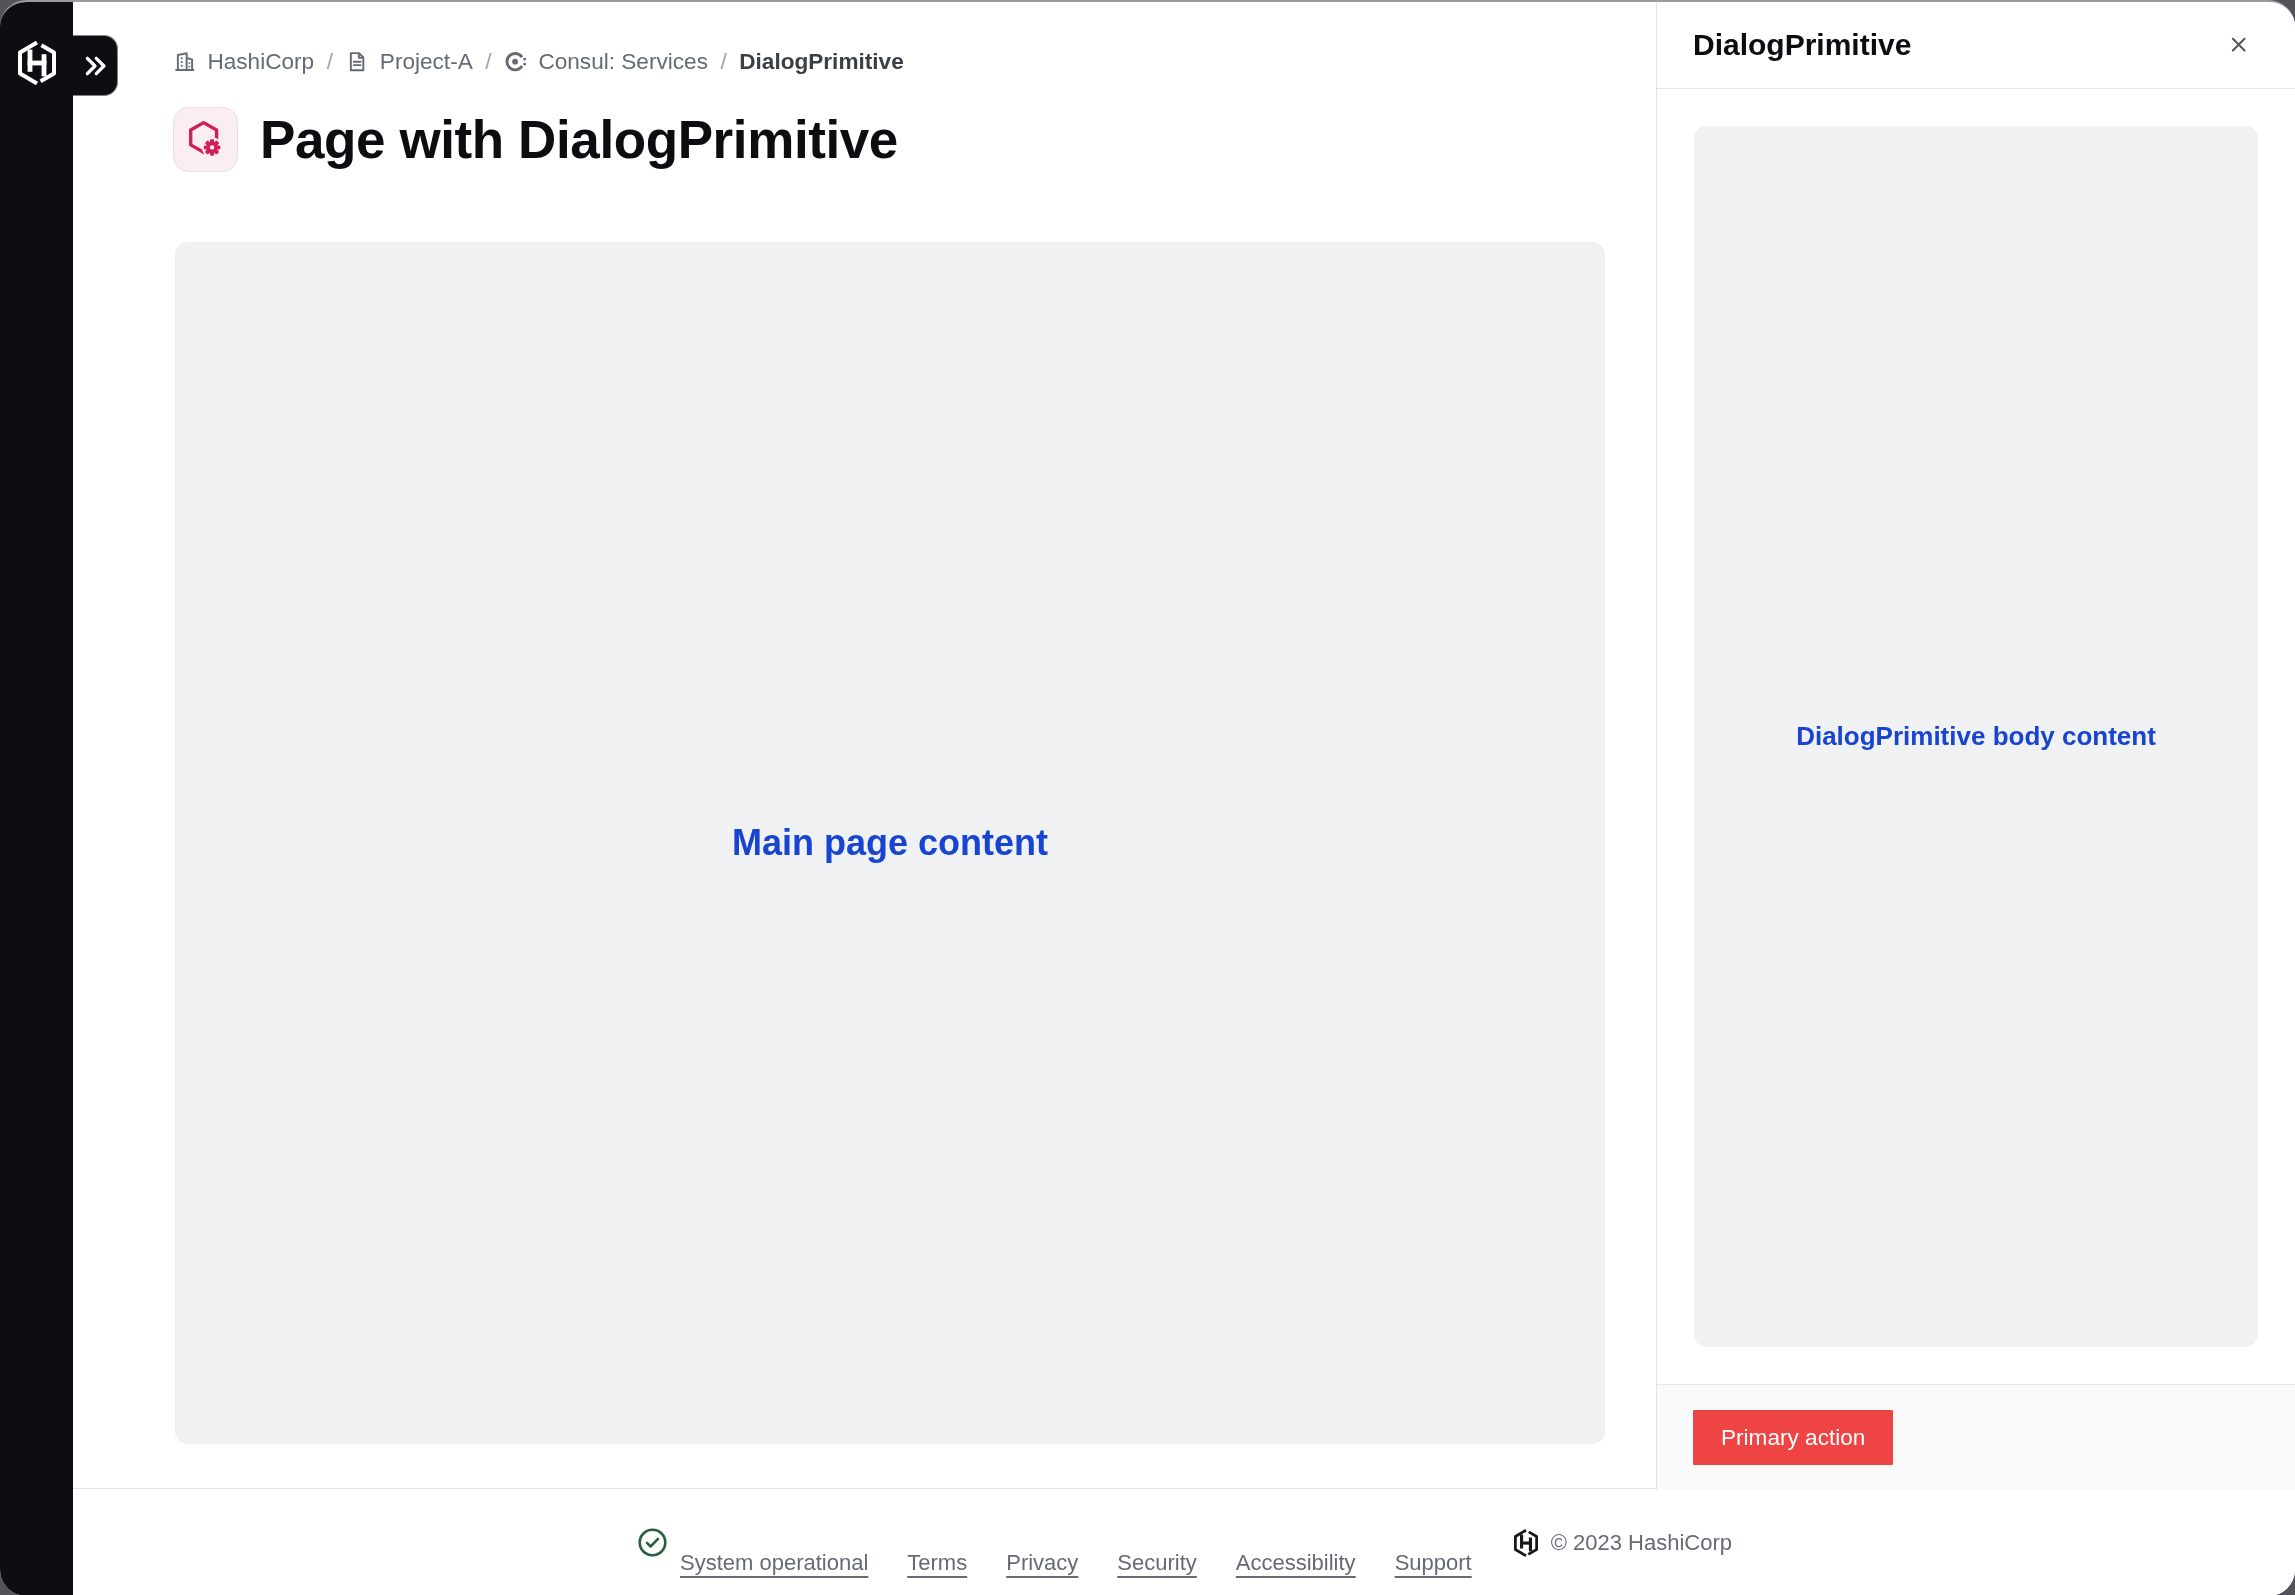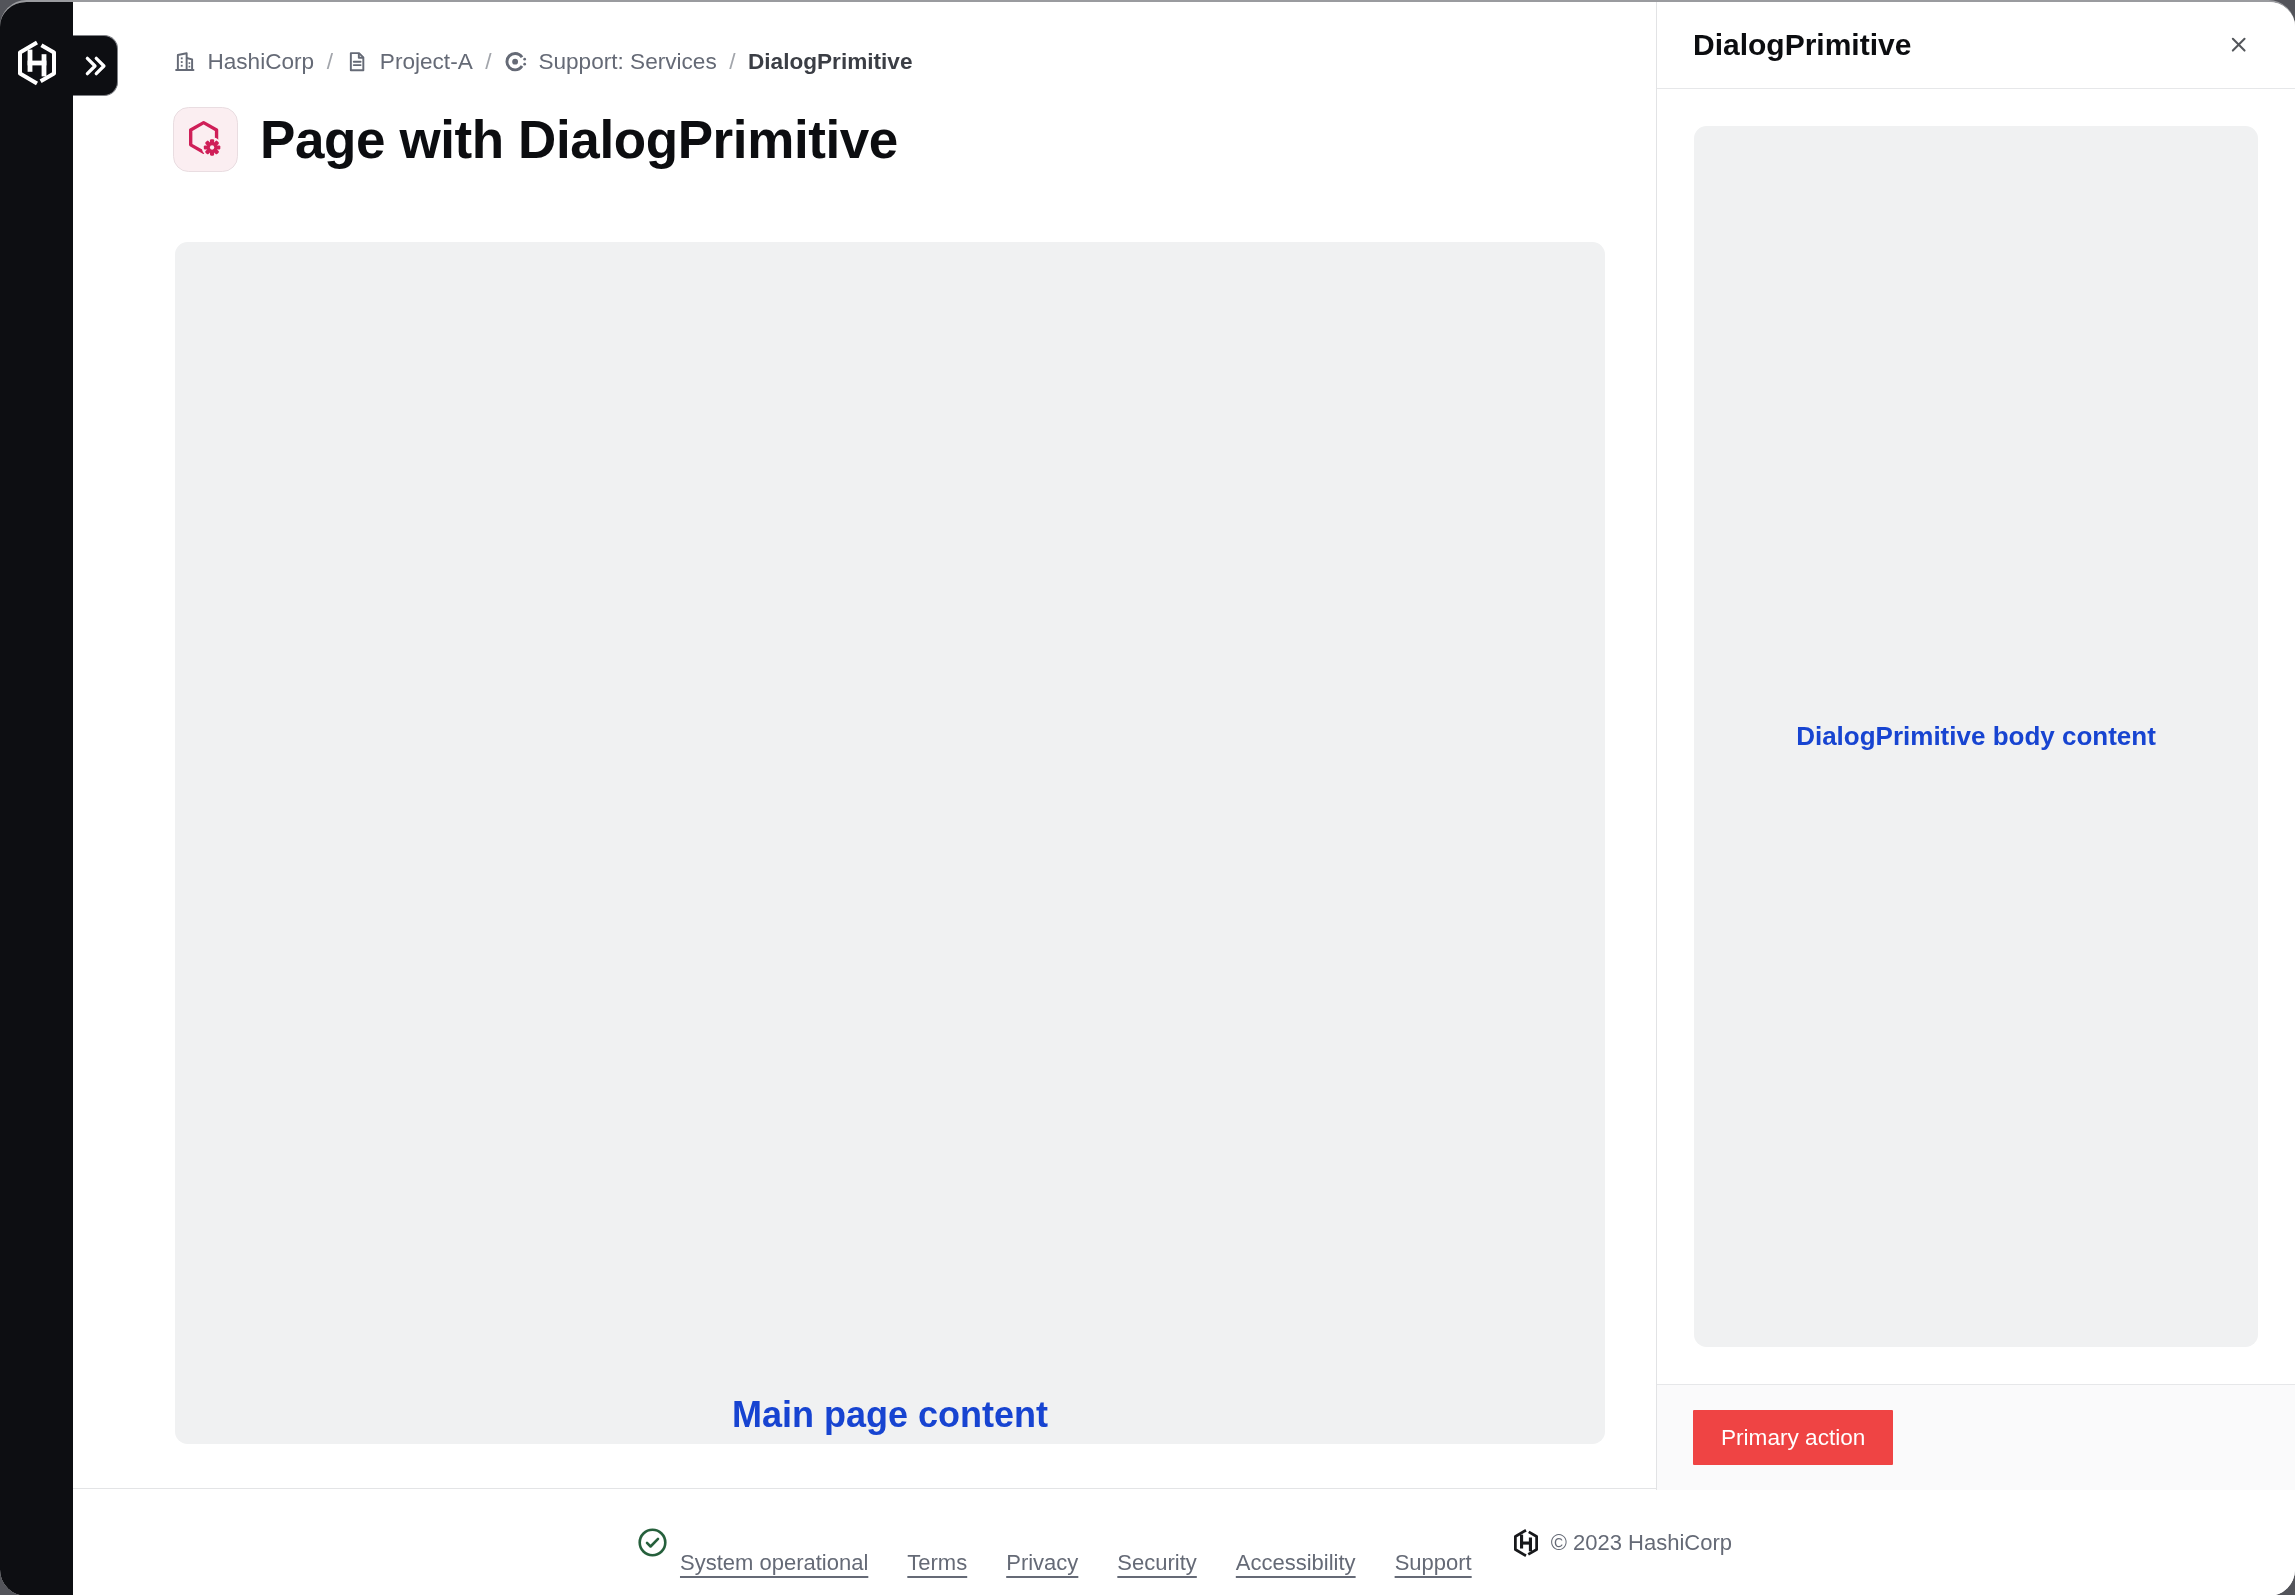--- a/index.html
+++ b/index.html
@@ -49,21 +49,21 @@
   }
   .title-icon-box {
     width:65px; height:65px; border-radius:15.6px;
     background:#fbeef1; border:1.6px solid #e9dde1;
     display:flex; align-items:center; justify-content:center;
   }
   .page-title { font-size:53px; font-weight:700; color:#0c0d10; letter-spacing:-0.4px; }
   .main-box {
     position:absolute; left:102px; top:240px; width:1430px; height:1202px;
     background:#f0f1f2; border-radius:12.5px;
-    display:flex; align-items:flex-end; justify-content:center;
+    display:flex; align-items:center; justify-content:center;
   }
   .big-blue { font-size:36px; font-weight:700; color:#1744d1; text-align:center; line-height:1.6; }
   
   .panel {
     position:absolute; right:0; top:0; width:639px; height:1488px;
     background:#ffffff; border-left:1.6px solid #e2e3e5; z-index:7;
     display:flex; flex-direction:column;
   }
   .panel-header {
     height:87px; flex:0 0 auto; padding:0 36px;
@@ -164,21 +164,21 @@
       <span class="crumb-sep">/</span>
       <a class="crumb">
         <span class="bc-icon">
           <svg width="23.4" height="23.4" viewBox="0 0 24 24" fill="none">
             <circle cx="11.4" cy="12" r="8.4" stroke="#656a76" stroke-width="3" fill="none" pathLength="100" stroke-dasharray="82 18" stroke-dashoffset="91"></circle>
             <circle cx="11.4" cy="12" r="3" fill="#656a76"></circle>
             <circle cx="21.2" cy="9.4" r="1.4" fill="#656a76"></circle>
             <circle cx="21.2" cy="14.6" r="1.4" fill="#656a76"></circle>
           </svg>
         </span>
-        <span>Support: Services</span>
+        <span>Consul: Services</span>
       </a>
       <span class="crumb-sep">/</span>
       <span class="crumb current">DialogPrimitive</span>
     </nav>
 
     <div class="title-row">
       <div class="title-icon-box">
         <span>
           <svg width="45" height="45" viewBox="0 0 48 48" fill="none">
             <path d="M22 6 L35.8 13.9 V29.7 L22 37.6 L8.2 29.7 V13.9 Z" stroke="#cf1f58" stroke-width="3.6" stroke-linejoin="round" fill="none"></path>

